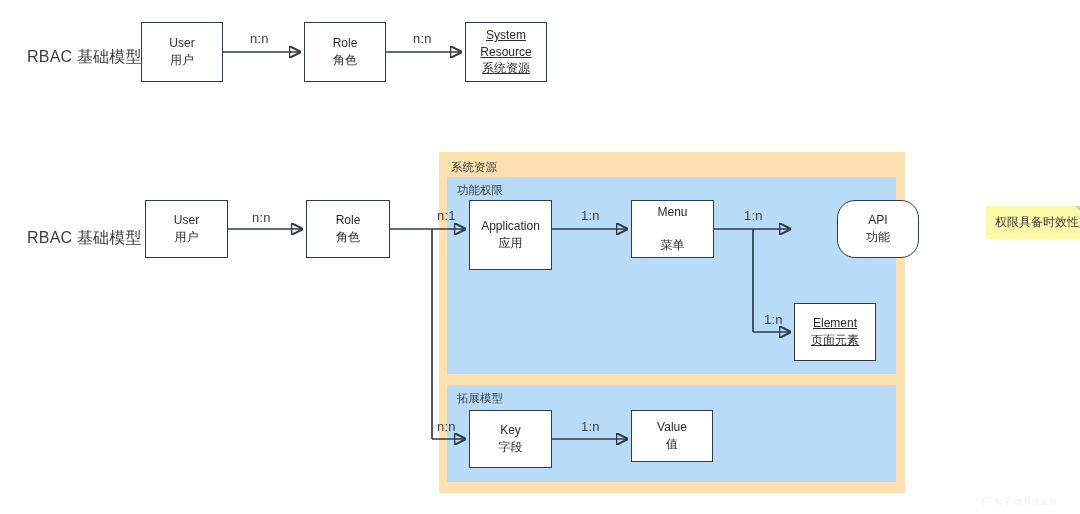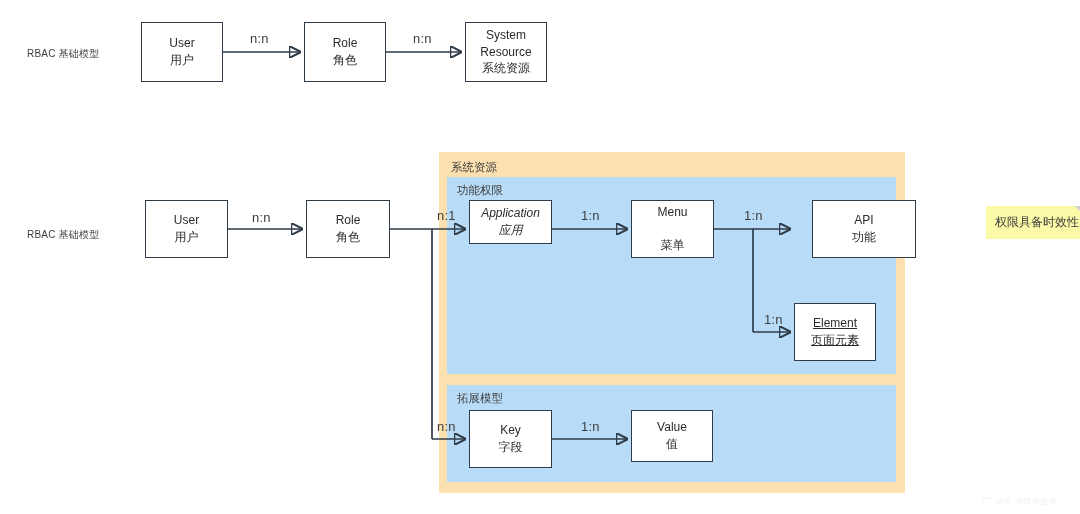--- a/index.html
+++ b/index.html
@@ -15,21 +15,21 @@
     color: #333333;
     overflow: hidden;
   }
   .canvas {
     position: absolute;
     inset: 0;
   }
   
   .row-label {
     position: absolute;
-    font-size: 10px;
+    font-size: 16px;
     color: #3d3d3d;
     white-space: nowrap;
     letter-spacing: 0.2px;
   }
   
   .ebox {
     position: absolute;
     box-sizing: border-box;
     background: #ffffff;
     border: 1.6px solid #2f3b47;
@@ -119,21 +119,21 @@
   <div class="ebox" style="left:141px; top:22px; width:82px; height:60px;">
     <span>User</span>
     <span>用户</span>
   </div>
 
   <div class="ebox" style="left:304px; top:22px; width:82px; height:60px;">
     <span>Role</span>
     <span>角色</span>
   </div>
 
-  <div class="ebox" style="left:465px; top:22px; width:82px; height:60px;">
+  <div class="ebox" style="left:465px; top:22px; width:82px; height:60px;text-decoration:underline;">
     <span>System</span>
     <span>Resource</span>
     <span>系统资源</span>
   </div>
 
   <div class="edge-label" style="left:250px; top:31px;">n:n</div>
   <div class="edge-label" style="left:413px; top:31px;">n:n</div>
 
   <div class="row-label" style="left:27px; top:228px;">RBAC 基础模型</div>
 
@@ -152,31 +152,31 @@
   <div class="ebox" style="left:145px; top:200px; width:83px; height:58px;">
     <span>User</span>
     <span>用户</span>
   </div>
 
   <div class="ebox" style="left:306px; top:200px; width:84px; height:58px;">
     <span>Role</span>
     <span>角色</span>
   </div>
 
-  <div class="ebox" style="left:469px; top:200px; width:83px; height:44px;font-style:italic;">
+  <div class="ebox" style="left:469px; top:200px; width:83px; height:70px;">
     <span>Application</span>
     <span>应用</span>
   </div>
 
   <div class="ebox" style="left:631px; top:200px; width:83px; height:58px;gap:16px;">
     <span>Menu</span>
     <span>菜单</span>
   </div>
 
-  <div class="ebox" style="left:812px; top:200px; width:104px; height:58px;">
+  <div class="ebox" style="left:837px; top:200px; width:82px; height:58px;border-radius:18px;">
     <span>API</span>
     <span>功能</span>
   </div>
 
   <div class="ebox" style="left:794px; top:303px; width:82px; height:58px;text-decoration:underline;">
     <span>Element</span>
     <span>页面元素</span>
   </div>
 
   <div class="ebox" style="left:469px; top:410px; width:83px; height:58px;">

